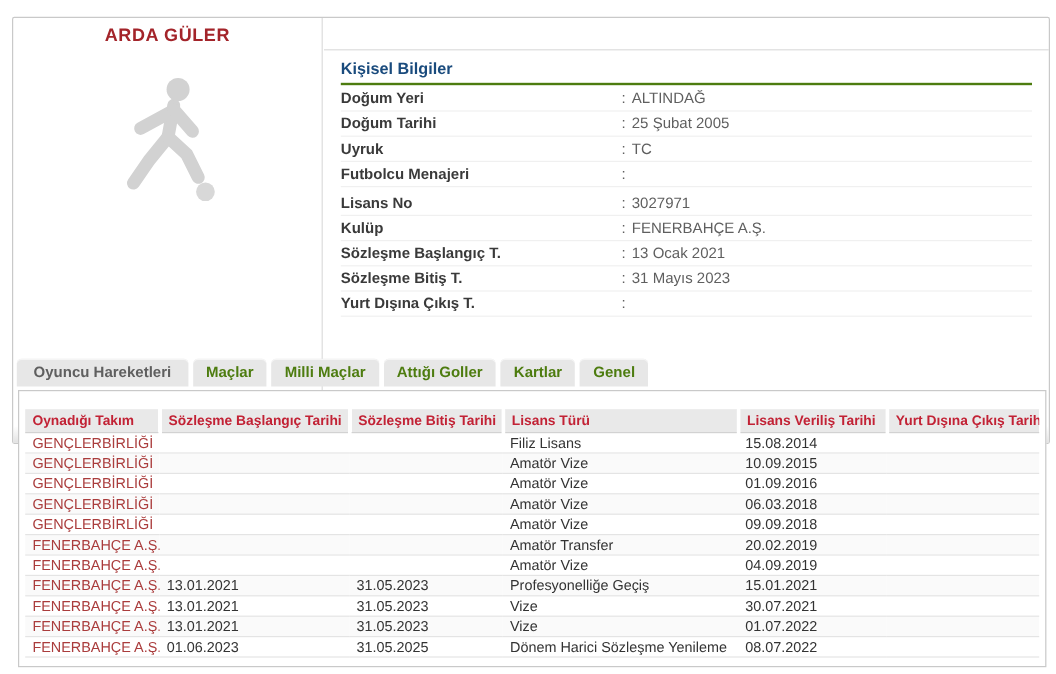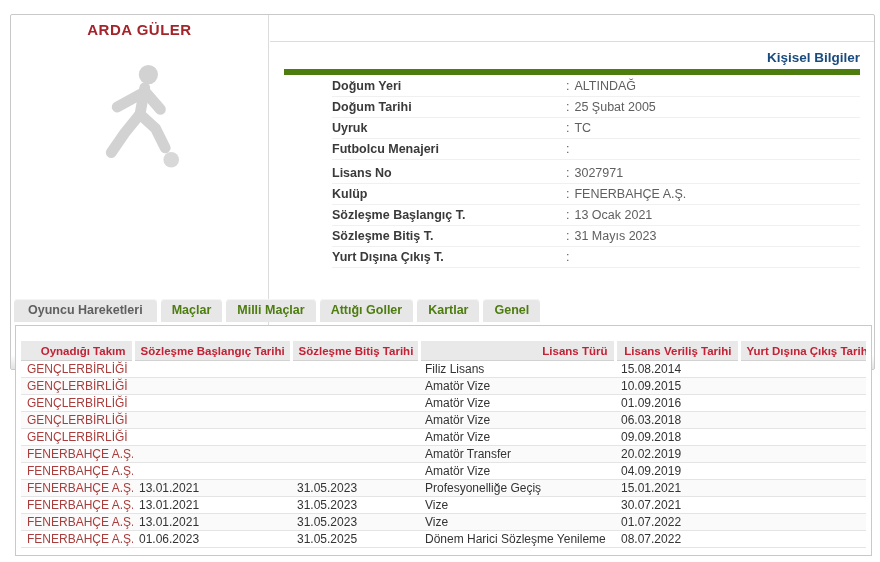--- a/index.html
+++ b/index.html
@@ -28,25 +28,25 @@
     color:#a3242a; padding-top:6px; height:26px;
   }
   .silhouette-wrap { display:flex; justify-content:center; margin-top:18px; }
 
   .info-col {
     position:absolute; left:259px; top:26px; right:0; bottom:0;
     border-top:1px solid #dcdcdc; padding:5px 14px 0 14px; overflow:hidden;
   }
   .section-title {
     color:#1a4b7d; font-weight:bold; font-size:13.5px;
-    padding:3px 0 4px; border-bottom:6px solid #4d7c0f; margin-bottom:1px;text-align:right;
+    padding:3px 0 4px; border-bottom:2px solid #4d7c0f; margin-bottom:1px;
   }
   .info-row {
     position:relative; height:21px; line-height:21px;
-    border-bottom:1px solid #f0f0f0; font-size:12.5px;margin-left:48px;
+    border-bottom:1px solid #f0f0f0; font-size:12.5px;
   }
   .info-row .lbl { font-weight:bold; color:#3a3a3a; }
   .info-row .val { position:absolute; left:234px; color:#5f5f5f; }
   .info-row .val .colon { font-style:normal; margin-right:5px; color:#5f5f5f; }
   .section-gap { height:3px; }
 
   
   .tab-bar { position:absolute; left:14px; top:299px; display:flex; gap:4px; }
   .tab {
     background:#e7e7e7; border-radius:4px 4px 0 0; padding:4px 11px 5px;
@@ -59,21 +59,21 @@
   .bottom-panel {
     position:absolute; left:15px; top:325px; width:857px; height:231px;
     border:1px solid #c9c9c9; background:#fff;
   }
   table.license-table {
     width:calc(100% - 10px); margin:15px 5px 0; border-collapse:collapse;
     table-layout:fixed; font-size:12px;
   }
   .license-table th {
     background:#e9e9e9; color:#c22235; font-weight:bold; font-size:11.5px;
-    text-align:right; padding:4px 6px 3px; border-right:3px solid #fff;
+    text-align:left; padding:4px 6px 3px; border-right:3px solid #fff;
     border-bottom:1px solid #d2d2d2; white-space:nowrap; overflow:hidden;
   }
   .license-table th:last-child { border-right:none; }
   .license-table td {
     padding:1px 6px; height:15px; line-height:14px; color:#333;
     border-bottom:1px solid #e4e4e4; white-space:nowrap; overflow:hidden;
   }
   .license-table tbody tr:nth-child(even) td { background:#fafafa; }
   .license-table td.team { color:#aa3c3c; }
   col.c0{width:112px} col.c1{width:158px} col.c2{width:128px}

